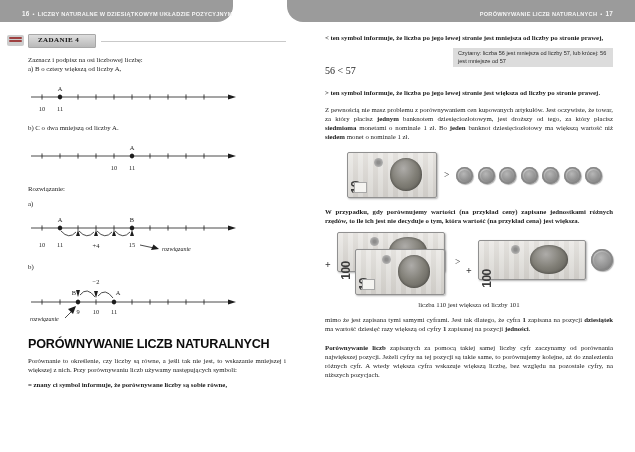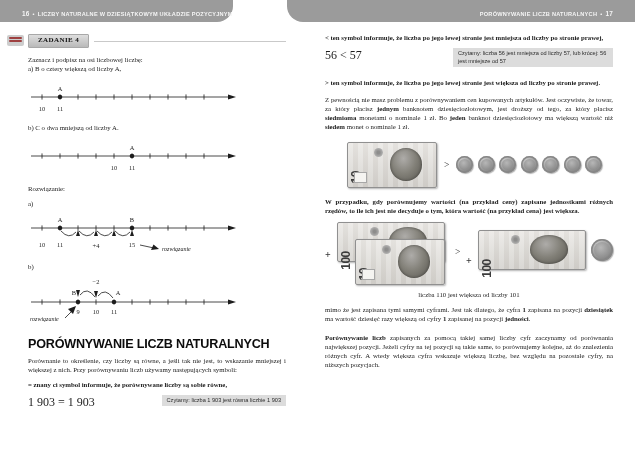--- a/index.html
+++ b/index.html
@@ -18,30 +18,30 @@
   
   .col { position:absolute; top:30px; font-size:6.8px; color:#222; line-height:1.32; }
   #col-left  { left:28px;  width:258px; }
   #col-right { left:325px; width:288px; }
   p.just { text-align:justify; }
   p.bold { font-weight:bold; }.mt4{margin-top:4px}.mt6{margin-top:6px}.mt8{margin-top:8px}.mt10{margin-top:10px}.mt12{margin-top:12px}
 
   
   .label-row { display:flex; align-items:center; position:relative; }
   .label-box { background:linear-gradient(#dedede,#b9b9b9); border:1px solid #a8a8a8; border-radius:1px;
-               font-weight:bold; font-size:7px; letter-spacing:.4px; padding:1px 9px 2px 9px; color:#111;
+               font-weight:bold; font-size:7px; letter-spacing:.4px; padding:1px 16px 2px 9px; color:#111;
                font-family:"Liberation Serif", serif; white-space:nowrap; }
   .label-rule { flex:1 1 auto; height:1px; background:#c9c9c9; margin-left:5px; }
   .margin-tag { position:absolute; left:-21px; top:1px; width:17px; height:11px; background:#cdcdcd;
                 border-radius:2px; padding:2px 2px; }
   .margin-tag i { display:block; height:1.6px; background:#9e4040; margin-bottom:1.4px; border-radius:1px; }
 
   
   .ex-row { display:flex; justify-content:space-between; align-items:flex-start; margin-top:5px; }
-  .expr { font-size:12px; color:#1c1c1c; }
+  .expr { font-size:10px; color:#1c1c1c;margin-top:16px; }
   .note-box { background:#dcdcdc; color:#2a2a2a; font-family:"Liberation Sans", sans-serif;
               font-size:5.6px; line-height:1.35; padding:2px 5px; max-width:160px; }
 
   
   .section-heading { font-family:"Liberation Sans", sans-serif; font-weight:bold; font-size:12.6px;
                      letter-spacing:-.2px; color:#0c0c0c; margin:12px 0 4px 0; }
 
   
   svg.nl { display:block; overflow:visible; }
   svg.nl line, svg.nl path { stroke:#1d1d1d; stroke-width:.8; fill:none; }
@@ -176,24 +176,20 @@
       <text x="86" y="38" text-anchor="middle">11</text>
       <text x="2" y="45" class="ans">rozwiązanie</text>
       <line x1="37" y1="42" x2="45" y2="34"></line>
       <polygon points="48,30 40,33 45,38"></polygon>
     </svg>
 
     <h1 class="section-heading">PORÓWNYWANIE LICZB NATURALNYCH</h1>
     <p class="just">Porównanie to określenie, czy liczby są równe, a jeśli tak nie jest, to wskazanie mniejszej i większej z nich. Przy porównywaniu liczb używamy następujących symboli:</p>
     <p class="bold mt6">= znany ci symbol informuje, że porównywane liczby są sobie równe,</p>
 
-    <div class="ex-row">
-      <span class="expr">1 903 = 1 903</span>
-      <span class="note-box">Czytamy: liczba 1 903 jest równa liczbie 1 903</span>
-    </div>
   </div>
 
   <div class="col" id="col-right">
 
     <p class="bold just mt4">&lt; ten symbol informuje, że liczba po jego lewej stronie jest mniejsza od liczby po stronie prawej,</p>
 
     <div class="ex-row">
       <span class="expr">56 &lt; 57</span>
       <span class="note-box">Czytamy: liczba 56 jest mniejsza od liczby 57, lub krócej: 56 jest mniejsze od 57</span>
     </div>

